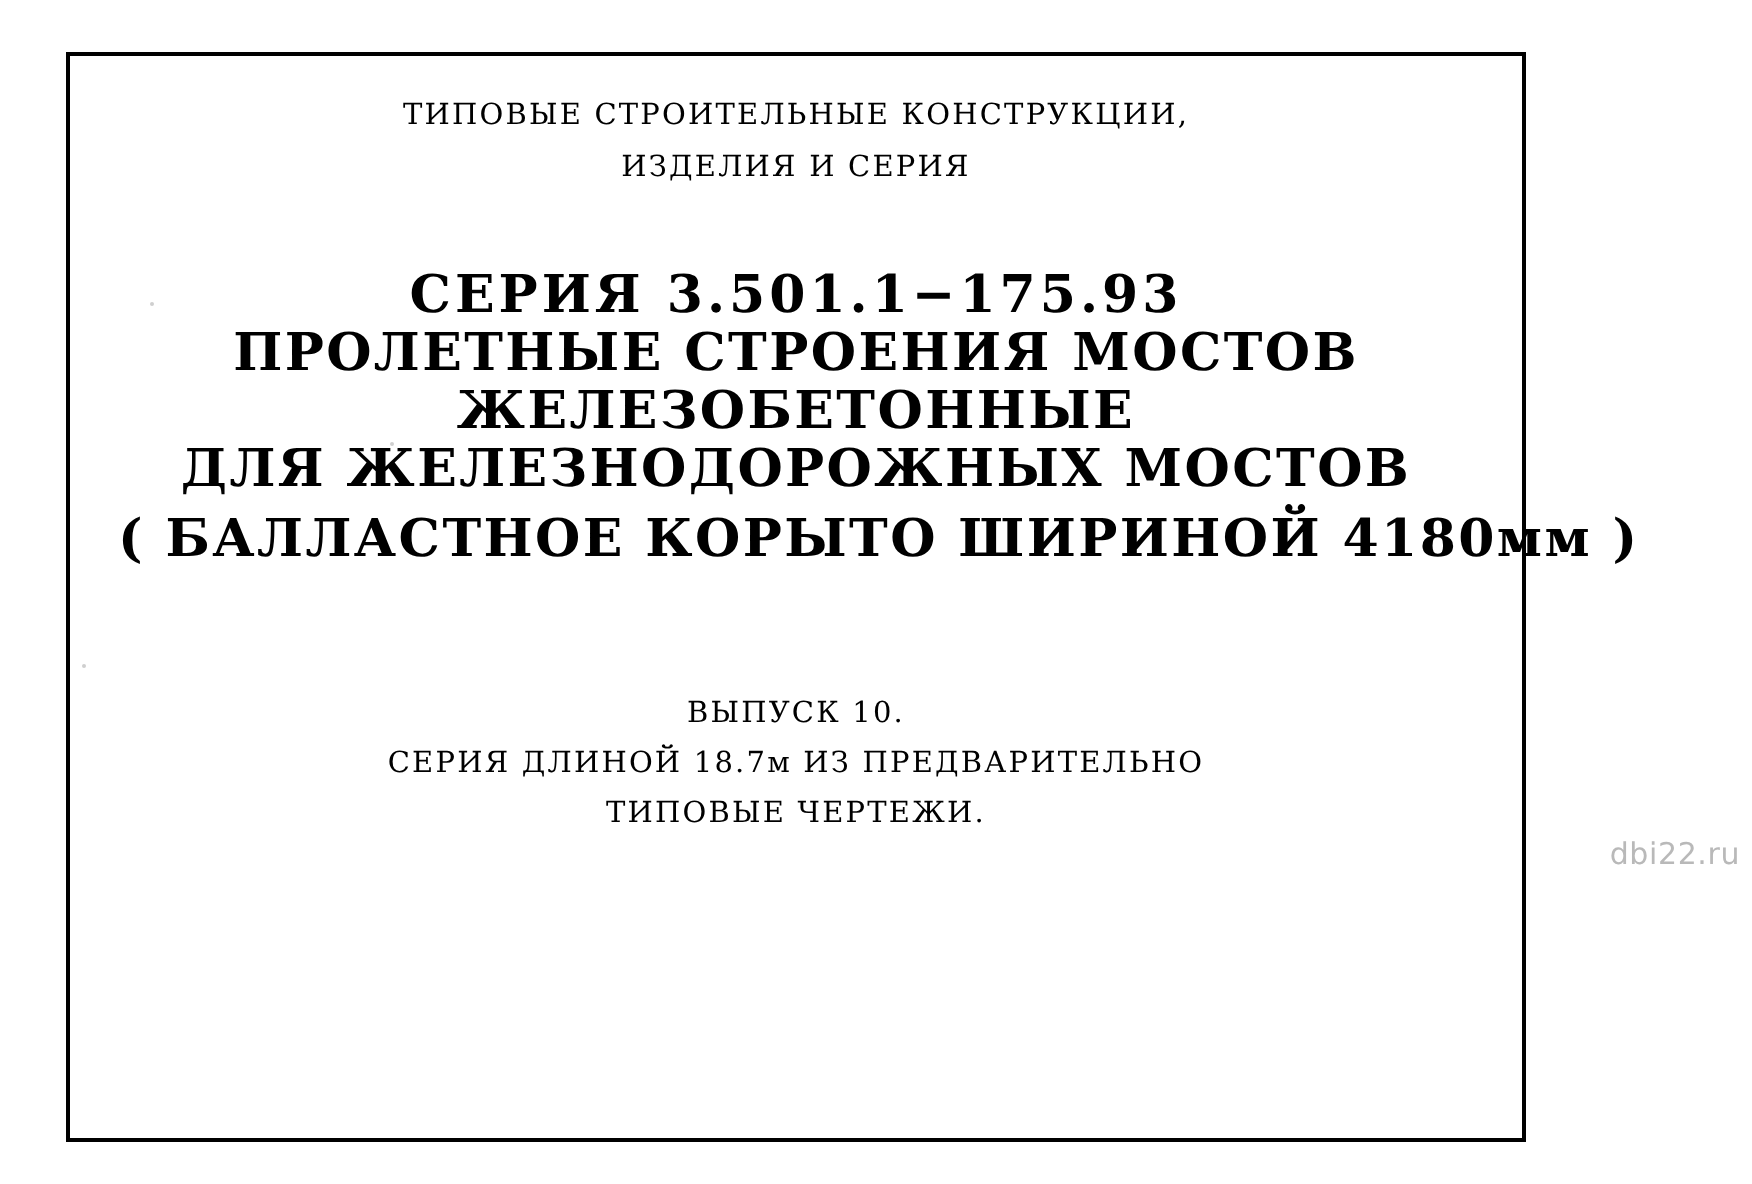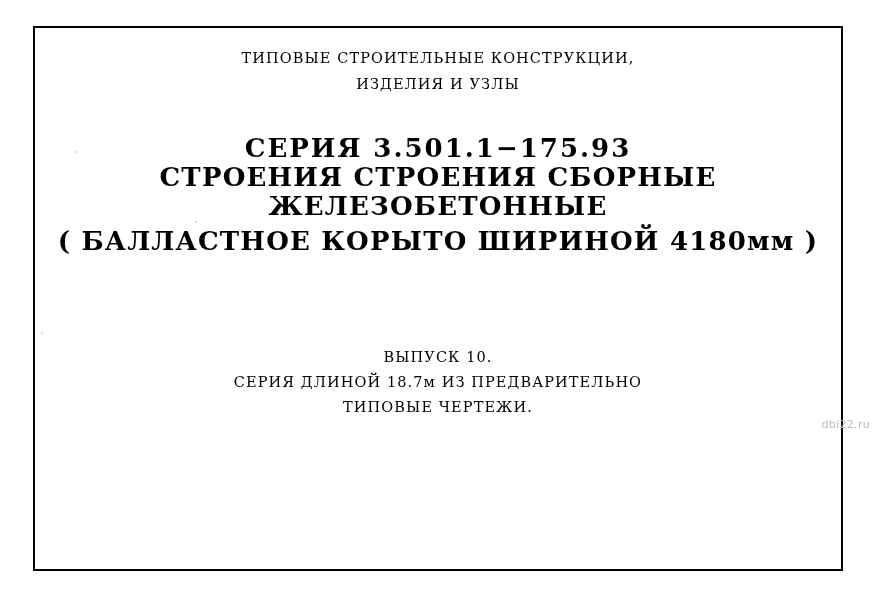--- a/index.html
+++ b/index.html
@@ -18,21 +18,21 @@
     position: relative;
     width: 876px;
     height: 592px;
     background: #ffffff;
   }
   
   #sheet-border {
     position: absolute;
     left: 33px;
     top: 26px;
-    width: 810px;
+    width: 730px;
     height: 545px;
     border: 2px solid #000000;
     box-sizing: border-box;
     background: #ffffff;
   }
   .block {
     position: absolute;
     left: 0;
     right: 0;
     text-align: center;
@@ -59,62 +59,64 @@
   }
   #title-block .series {
     letter-spacing: 2px;
   }
   #subtitle-line {
     font-size: 14px;
     font-weight: normal;
     letter-spacing: 1.1px;
     line-height: 29px;
     margin-top: 6px;
+    padding-left: 24px;
   }
   
   #issue-block { top: 317px; }
   #issue-block .line {
     font-size: 14.5px;
     letter-spacing: 1.1px;
     line-height: 25px;
   }
   
   #watermark {
     position: absolute;
     right: 6px;
     top: 418px;
     font-family: "DejaVu Sans", sans-serif;
-    font-size: 11px;
+    font-size: 15px;
     color: #b9b9b9;
     letter-spacing: 0.3px;
     white-space: nowrap;
   }
   
   .speck {
     position: absolute;
     background: #cfcfcf;
     border-radius: 50%;
   }
 </style>
 </head>
 <body>
 
 <div id="page">
 
   <div id="sheet-border">
 
     <div class="block" id="heading-block">
       <span class="line">ТИПОВЫЕ СТРОИТЕЛЬНЫЕ КОНСТРУКЦИИ,</span>
-      <span class="line">ИЗДЕЛИЯ И УЗЛЫ</span>
+      <span class="line">ИЗДЕЛИЯ И СЕРИЯ</span>
     </div>
 
     <div class="block" id="title-block">
       <span class="line series">СЕРИЯ 3.501.1−175.93</span>
-      <span class="line">СТРОЕНИЯ СТРОЕНИЯ СБОРНЫЕ</span>
+      <span class="line">ПРОЛЕТНЫЕ СТРОЕНИЯ МОСТОВ</span>
       <span class="line">ЖЕЛЕЗОБЕТОННЫЕ</span>
+      <span class="line">ДЛЯ ЖЕЛЕЗНОДОРОЖНЫХ МОСТОВ</span>
       <span class="line" id="subtitle-line">( БАЛЛАСТНОЕ КОРЫТО ШИРИНОЙ 4180мм )</span>
     </div>
 
     <div class="block" id="issue-block">
       <span class="line">ВЫПУСК 10.</span>
       <span class="line">СЕРИЯ ДЛИНОЙ 18.7м ИЗ ПРЕДВАРИТЕЛЬНО</span>
       <span class="line">ТИПОВЫЕ ЧЕРТЕЖИ.</span>
     </div>
 
     <span class="speck" style="left:40px;top:123px;width:2px;height:2px;"></span>

